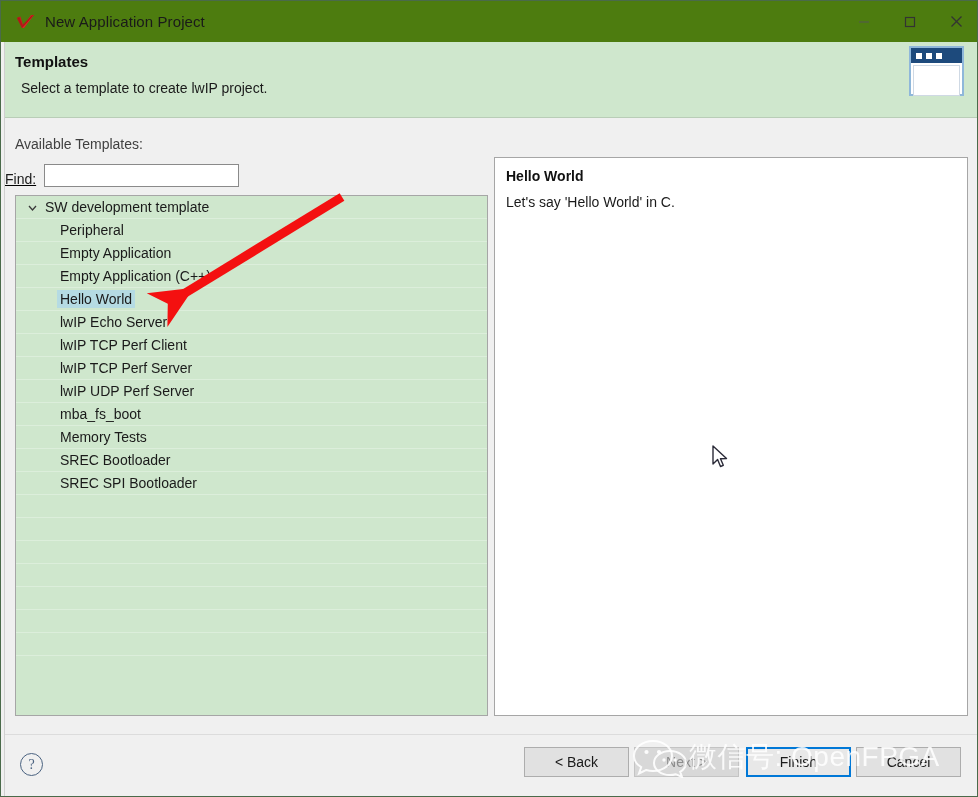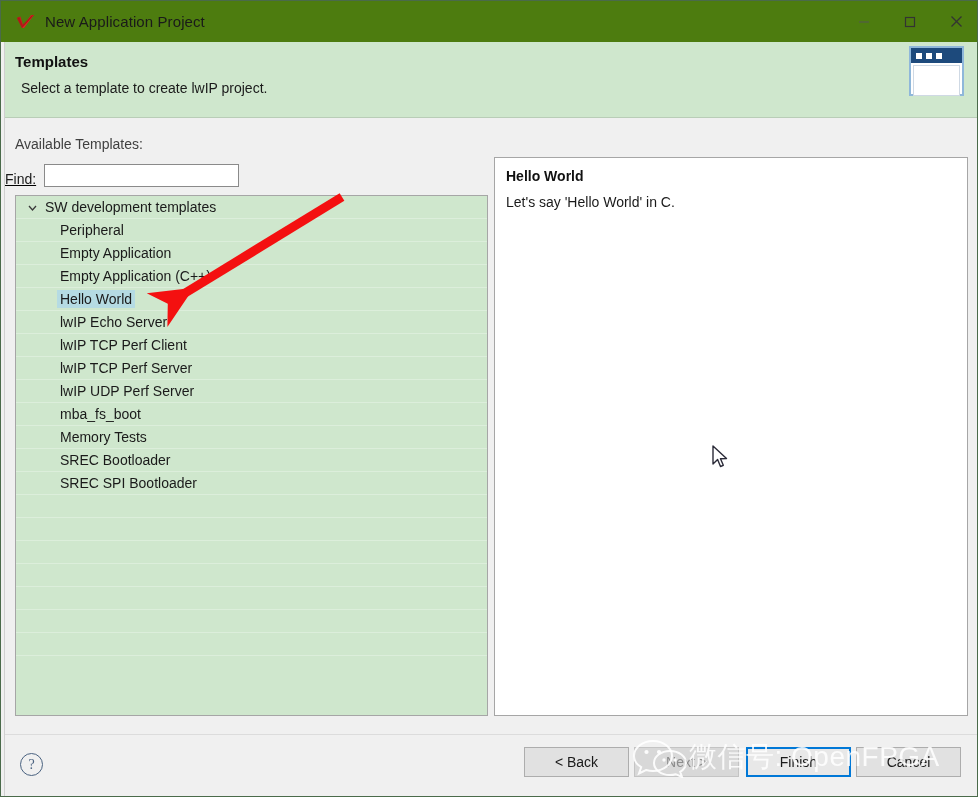--- a/index.html
+++ b/index.html
@@ -390,21 +390,21 @@
       </div>
     </div>
 
     <div class="tree-panel">
       <div class="tree-row root">
         <span class="chev">
           <svg width="11" height="11" viewBox="0 0 11 11">
             <path d="M2 4 L5.5 8 L9 4" fill="none" stroke="#3a3a3a" stroke-width="1.3"></path>
           </svg>
         </span>
-        <span class="lbl">SW development templates</span>
+        <span class="lbl">SW development template</span>
       </div>
       <div id="tree-items">
           <div class="tree-row child">
             <span class="lbl">Peripheral</span>
           </div>
           <div class="tree-row child">
             <span class="lbl">Empty Application</span>
           </div>
           <div class="tree-row child">
             <span class="lbl">Empty Application (C++)</span>

